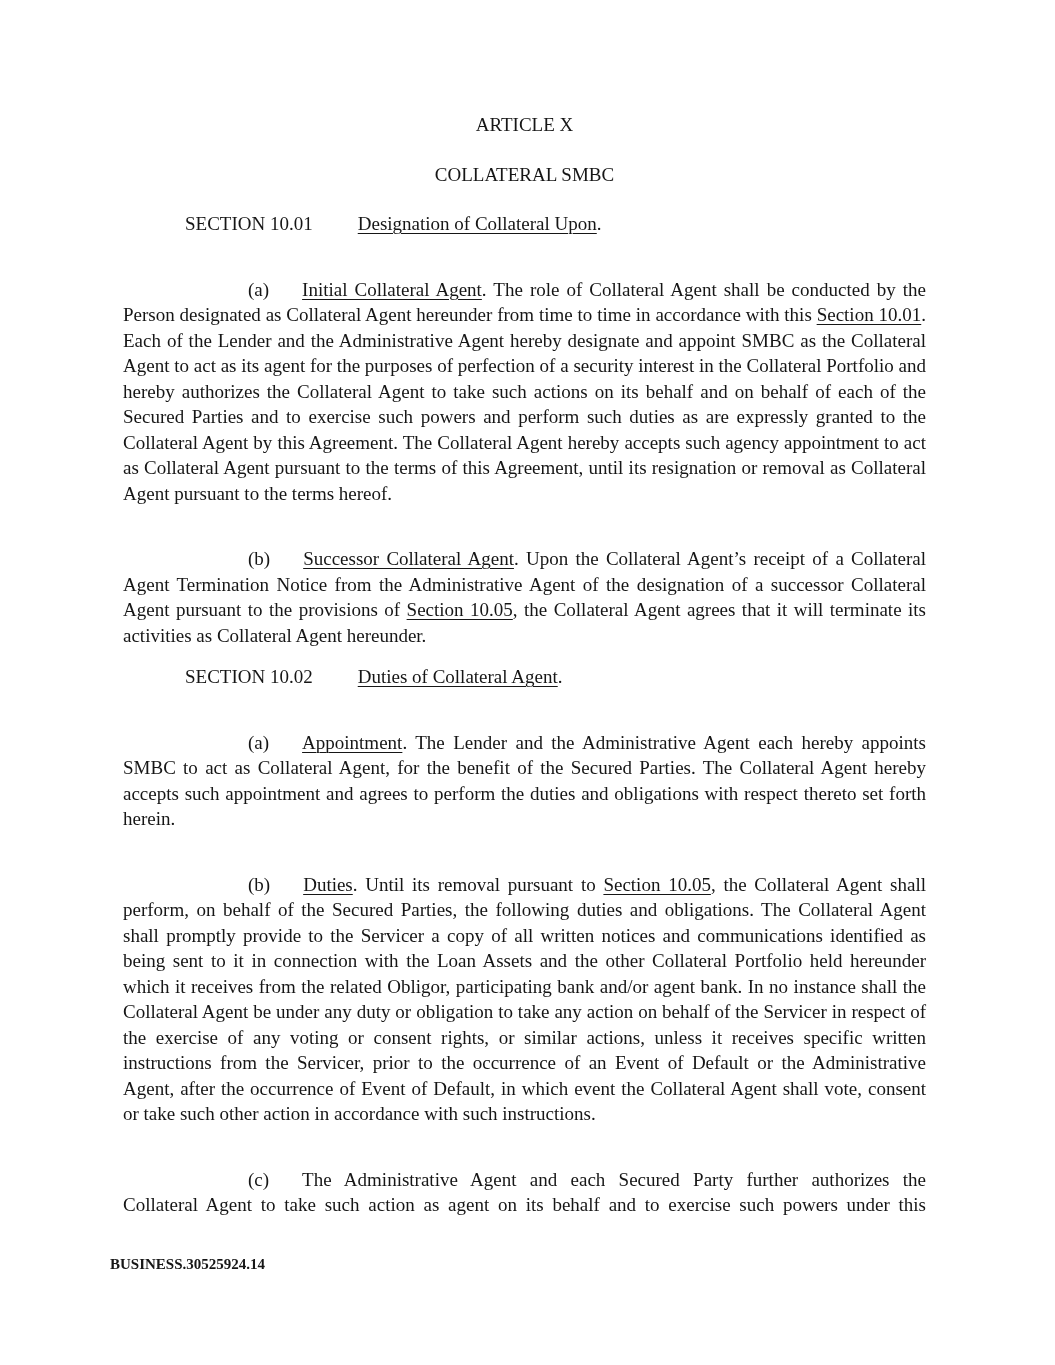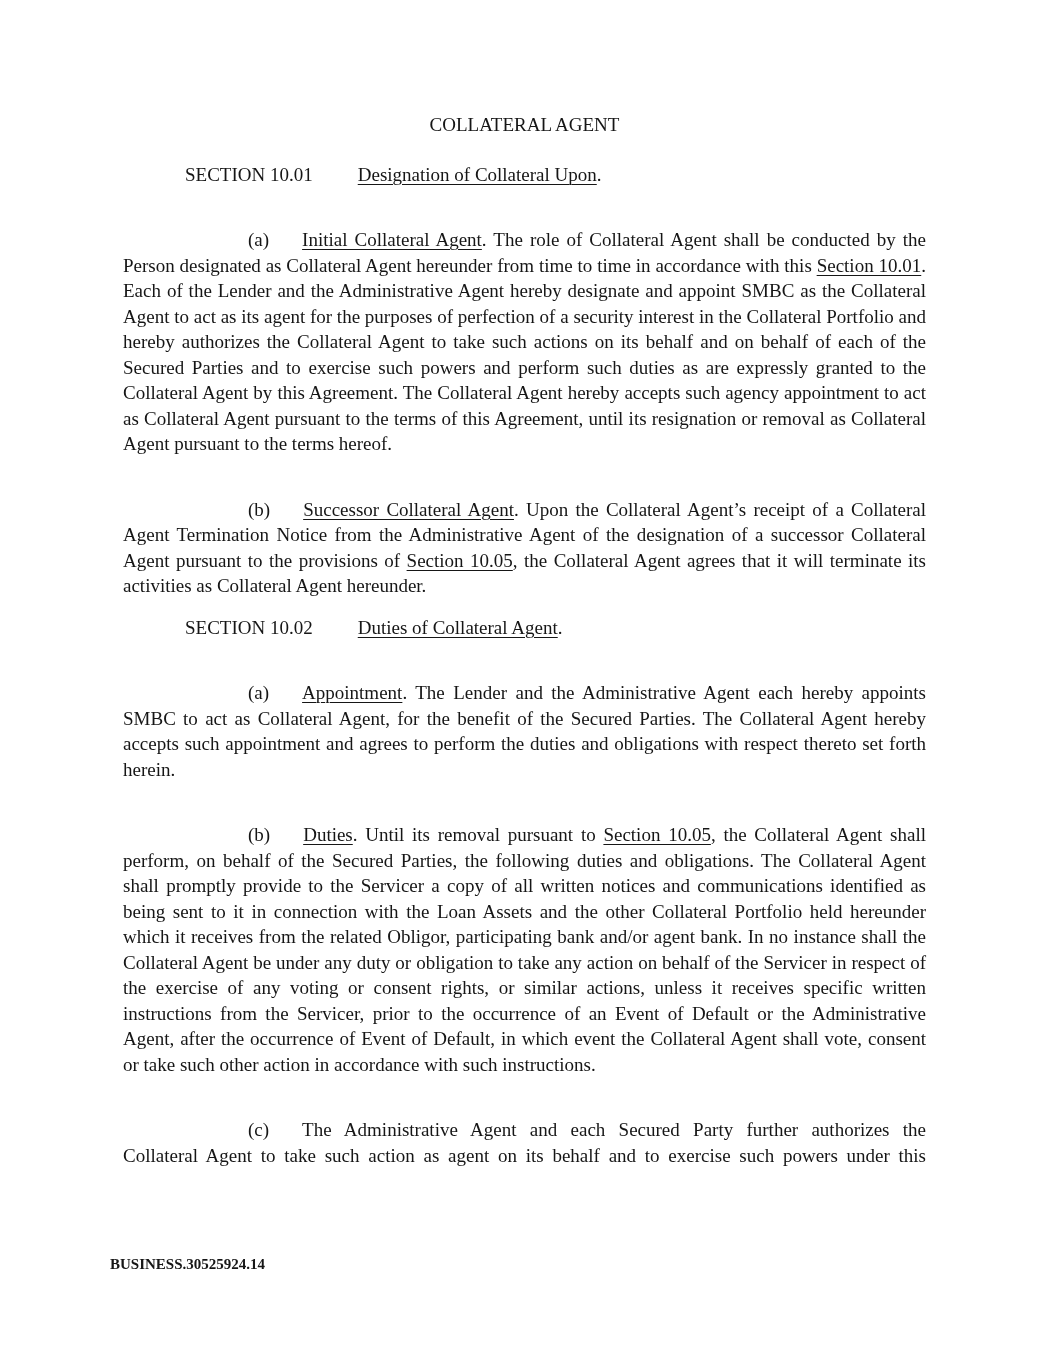--- a/index.html
+++ b/index.html
@@ -72,21 +72,22 @@
     font-size: 15px;
     line-height: 17px;
     font-weight: bold;
   }
 </style>
 </head>
 <body>
 
 <div class="page">
   <main class="doc-body">
-      <p class="para article-heading"><span>COLLATERAL AGENT</span></p>
+      <p class="para article-heading"><span>ARTICLE X</span></p>
+      <p class="para article-heading"><span>COLLATERAL SMBC</span></p>
       <p class="para section-heading-line"><span>SECTION 10.01</span><span class="tab-sec"></span><span class="u">Designation of Collateral Upon</span><span>.</span></p>
       <p class="para lettered-paragraph"><span>(a)</span><span class="tab-let"></span><span class="u">Initial Collateral Agent</span><span>.  The role of Collateral Agent shall be conducted by the Person designated as Collateral Agent hereunder from time to time in accordance with this </span><span class="u">Section 10.01</span><span>.  Each of the Lender and the Administrative Agent hereby designate and appoint SMBC as the Collateral Agent to act as its agent for the purposes of perfection of a security interest in the Collateral Portfolio and hereby authorizes the Collateral Agent to take such actions on its behalf and on behalf of each of the Secured Parties and to exercise such powers and perform such duties as are expressly granted to the Collateral Agent by this Agreement.  The Collateral Agent hereby accepts such agency appointment to act as Collateral Agent pursuant to the terms of this Agreement, until its resignation or removal as Collateral Agent pursuant to the terms hereof.</span></p>
       <p class="para lettered-paragraph"><span>(b)</span><span class="tab-let"></span><span class="u">Successor Collateral Agent</span><span>.  Upon the Collateral Agent’s receipt of a Collateral Agent Termination Notice from the Administrative Agent of the designation of a successor Collateral Agent pursuant to the provisions of </span><span class="u">Section 10.05</span><span>, the Collateral Agent agrees that it will terminate its activities as Collateral Agent hereunder.</span></p>
       <p class="para section-heading-line"><span>SECTION 10.02</span><span class="tab-sec"></span><span class="u">Duties of Collateral Agent</span><span>.</span></p>
       <p class="para lettered-paragraph"><span>(a)</span><span class="tab-let"></span><span class="u">Appointment</span><span>.  The Lender and the Administrative Agent each hereby appoints SMBC to act as Collateral Agent, for the benefit of the Secured Parties.  The Collateral Agent hereby accepts such appointment and agrees to perform the duties and obligations with respect thereto set forth herein.</span></p>
       <p class="para lettered-paragraph"><span>(b)</span><span class="tab-let"></span><span class="u">Duties</span><span>.  Until its removal pursuant to </span><span class="u">Section 10.05</span><span>, the Collateral Agent shall perform, on behalf of the Secured Parties, the following duties and obligations.  The Collateral Agent shall promptly provide to the Servicer a copy of all written notices and communications identified as being sent to it in connection with the Loan Assets and the other Collateral Portfolio held hereunder which it receives from the related Obligor, participating bank and/or agent bank.  In no instance shall the Collateral Agent be under any duty or obligation to take any action on behalf of the Servicer in respect of the exercise of any voting or consent rights, or similar actions, unless it receives specific written instructions from the Servicer, prior to the occurrence of an Event of Default or the Administrative Agent, after the occurrence of Event of Default, in which event the Collateral Agent shall vote, consent or take such other action in accordance with such instructions.</span></p>
       <p class="para lettered-paragraph continues"><span>(c)</span><span class="tab-let"></span><span>The Administrative Agent and each Secured Party further authorizes the Collateral Agent to take such action as agent on its behalf and to exercise such powers under this</span></p>
     </main>
   <div class="footer-id">BUSINESS.30525924.14</div>
 </div>

